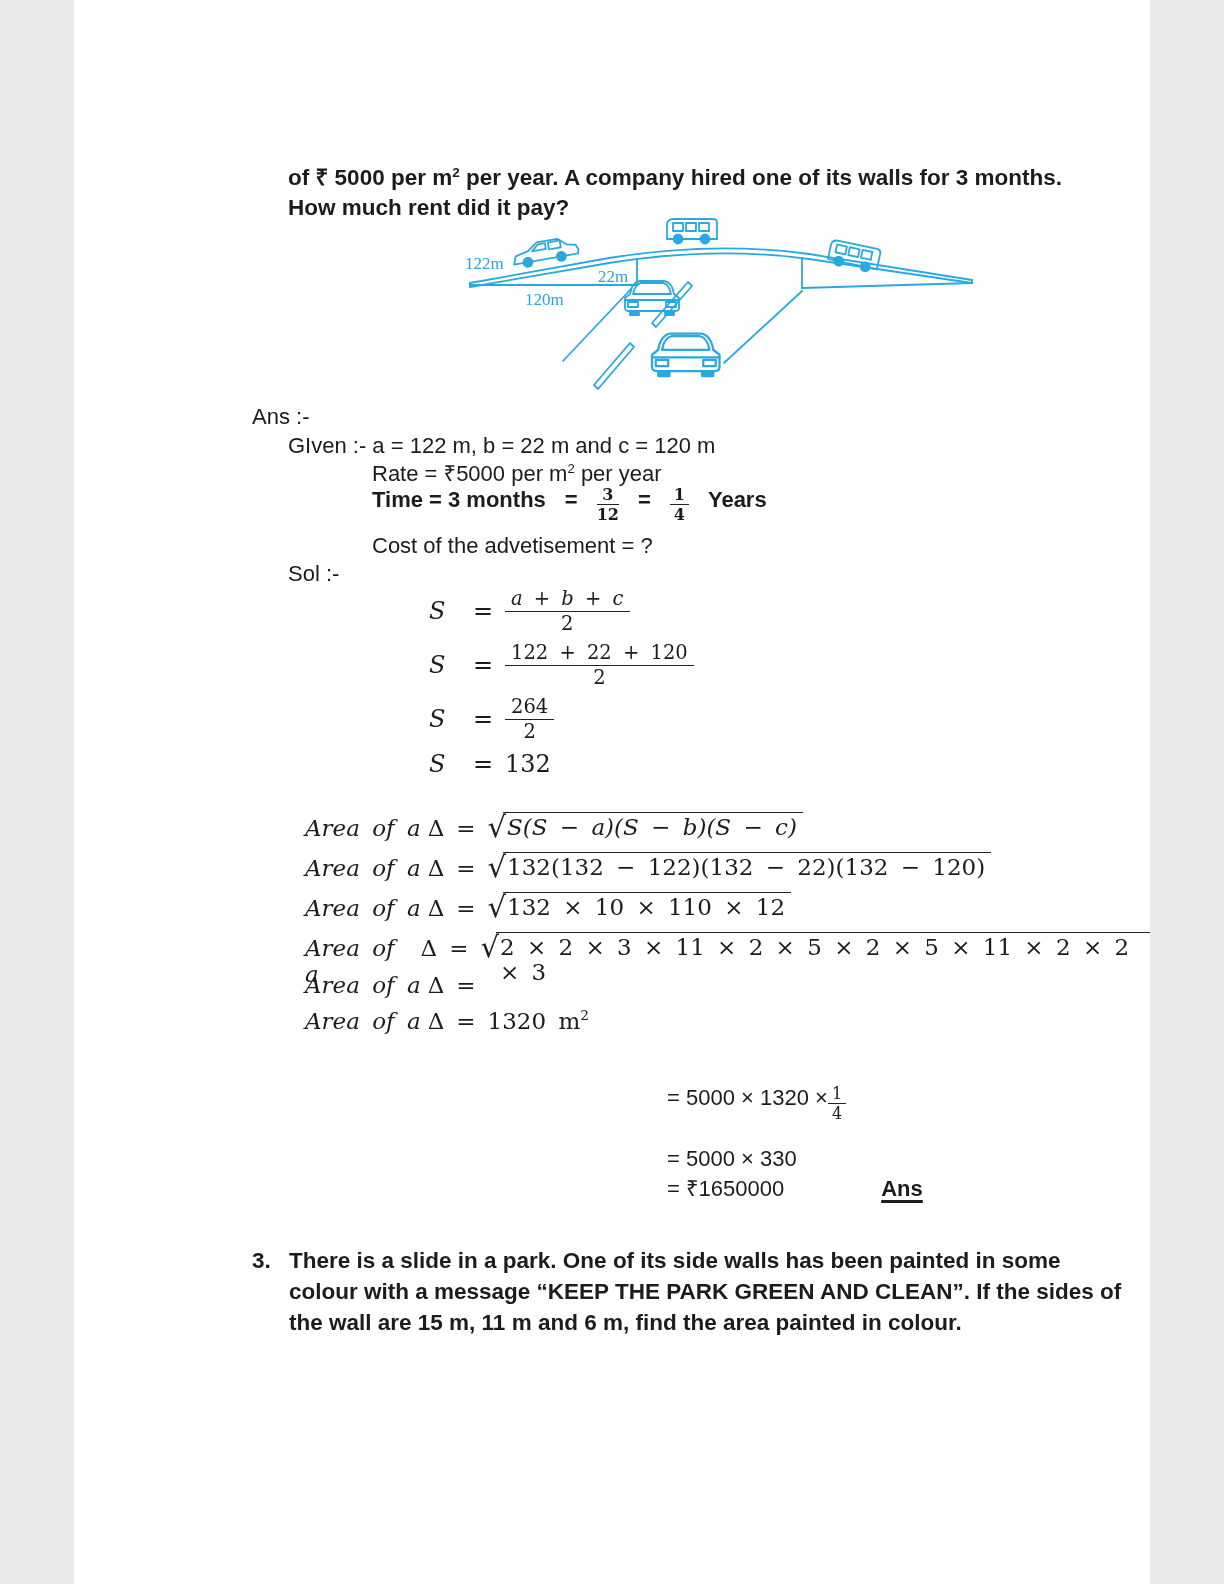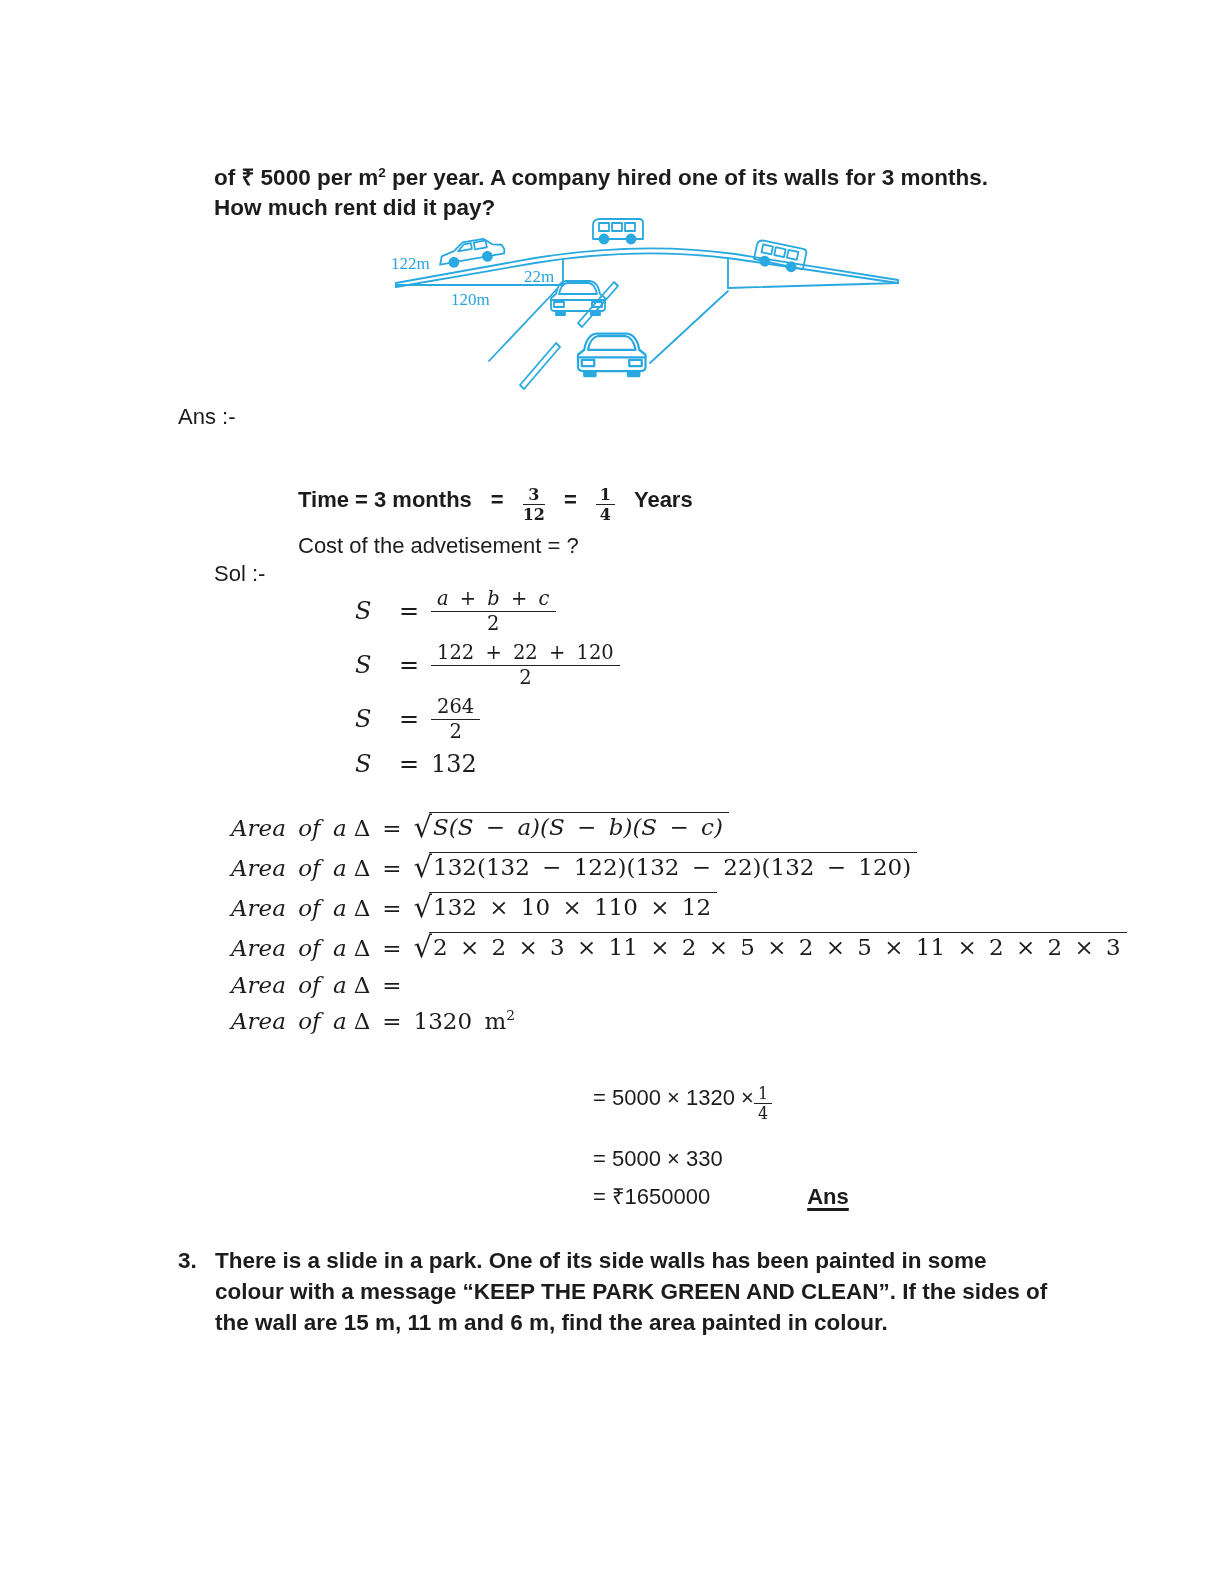--- a/index.html
+++ b/index.html
@@ -1,18 +1,18 @@
 <!DOCTYPE html>
 <html><head>
 <meta charset="utf-8">
 <style>
   html, body { margin: 0; padding: 0; background: #e9e9e9; }
   .page {
     position: relative;
-    width: 1224px;
+    width: 1076px;
     height: 1584px;
     background: #ffffff;
     margin: 0 auto;
     font-family: "Liberation Sans", sans-serif;
     color: #1c1c1c;
     overflow: hidden;
   }
   sup { font-size: 0.6em; line-height: 0; }
 
   
@@ -67,21 +67,21 @@
   .sqrt-wrap { display: inline-flex; align-items: flex-start; }
   .rad-sign { font-size: 29px; line-height: 1; margin-right: -3px; transform: translateY(1px); }
   .radicand { border-top: 1.8px solid #222; padding: 2px 6px 0 4px; line-height: 1.1; }
 
   
   .cost-block { position: absolute; top: 1085px; left: 345px; font-size: 22px; }
   .cost-line1 { line-height: 28px; }
   .cost-sub { margin-left: 248px; display: flex; align-items: flex-start; }
   .cost-sub.l2 { height: 46px; }
   .cost-sub.l3 { margin-top: 14px; line-height: 28px; }
-  .cost-sub.l4 { margin-top: 10px; line-height: 28px; }
+  .cost-sub.l4 { margin-top: 2px; line-height: 28px; }
   .ans-badge {
     font-weight: bold; margin-left: 97px;
     text-decoration: underline; text-underline-offset: 4px; text-decoration-thickness: 2.5px;
   }
 
   
   .q3 {
     position: absolute; top: 1245px; left: 178px; width: 880px;
     display: flex; font-size: 22.5px; font-weight: bold; line-height: 31px;
   }
@@ -171,20 +171,22 @@
       </g>
       <g fill="#2aa4da" stroke="none" font-family="Liberation Serif, serif" font-size="17">
         <text x="6" y="66">122m</text>
         <text x="139" y="79">22m</text>
         <text x="66" y="102">120m</text>
       </g>
     </svg>
   </div>
 
   <div class="sansline ans-label">Ans :-</div>
+  <div class="sansline given-line">GIven :- a = 122 m, b = 22 m and c = 120 m</div>
+  <div class="sansline rate-line"><span>Rate = ₹5000 per m</span><sup>2</sup><span> per year</span></div>
 
   <div class="sansline time-line">
     <span>Time = 3 months</span>
     <span>=</span>
     <span class="frac">
       <span class="fnum">3</span>
       <span class="fden">12</span>
     </span>
     <span>=</span>
     <span class="frac">

